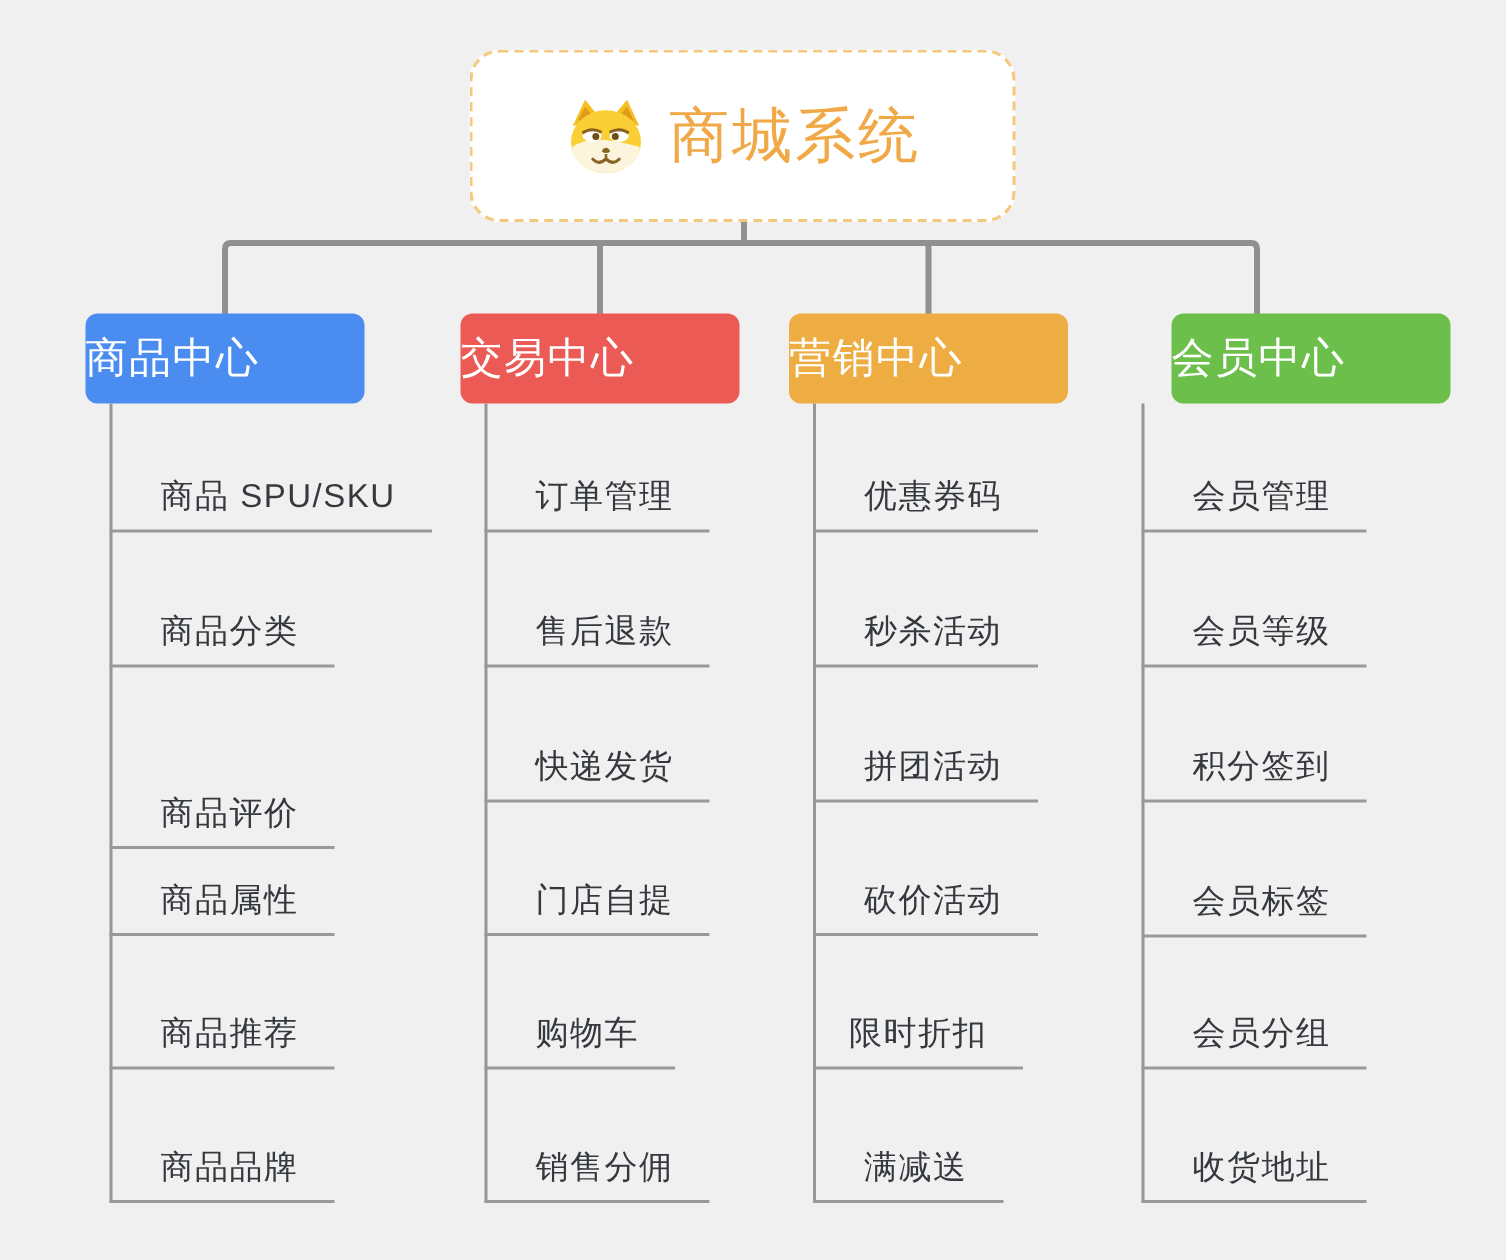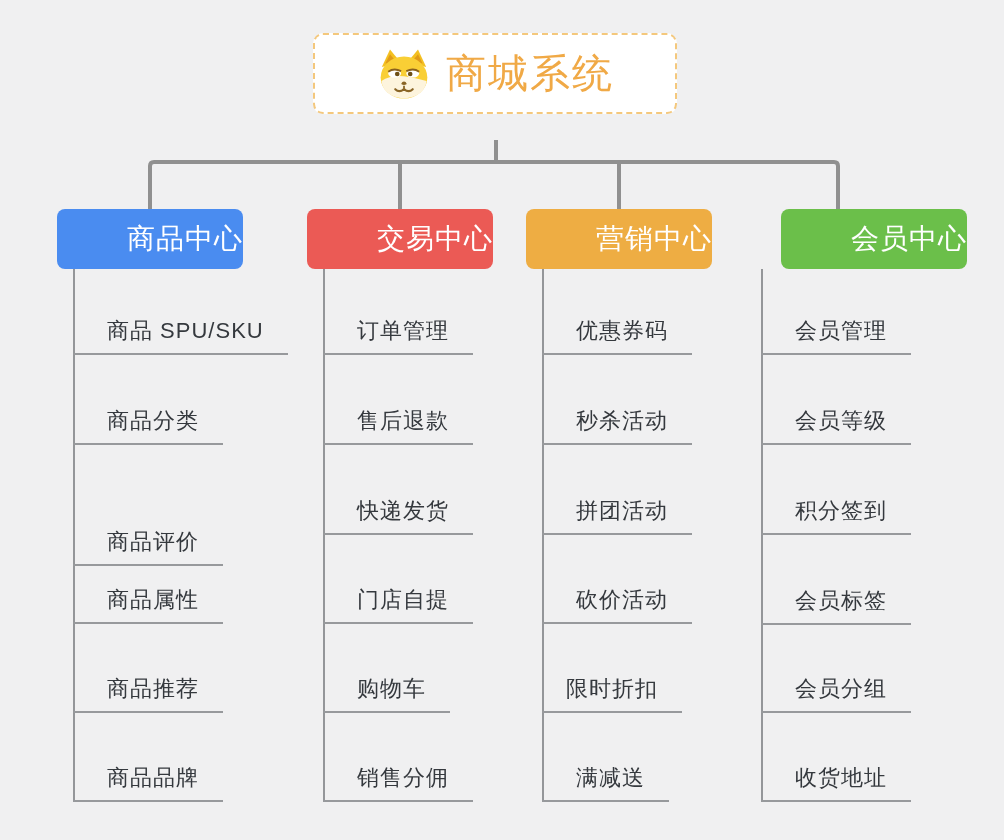--- a/index.html
+++ b/index.html
@@ -14,42 +14,42 @@
     background:#f0f0f1;
     overflow:hidden;
   }
   .connectors{
     position:absolute;left:0;top:0;width:1004px;height:840px;
     pointer-events:none;
   }
   
   .root-node{
     position:absolute;
-    left:313px;top:33px;width:364px;height:81px;
+    left:313px;top:33px;width:364px;height:115px;
     background:#ffffff;
     border:2px dashed #f4c87d;
-    border-radius:10px;
+    border-radius:20px;
     box-sizing:border-box;
     display:flex;align-items:center;justify-content:center;
     gap:14px;
     cursor:pointer;
   }
   .root-title{
     font-size:40px;
     letter-spacing:2px;
     color:#f0a946;
     white-space:nowrap;
   }
   .dog{display:inline-flex;width:56px;height:52px;}
   
   .branch-node{
     position:absolute;
     width:186px;height:60px;
     border-radius:8px;
-    display:flex;align-items:center;justify-content:flex-end;
+    display:flex;align-items:center;justify-content:flex-start;
     color:#ffffff;
     font-size:28px;
     letter-spacing:1px;
     cursor:pointer;
     box-sizing:border-box;
   }
   
   .column{position:absolute;}
   .trunk{
     position:absolute;left:0;top:0;width:2px;

